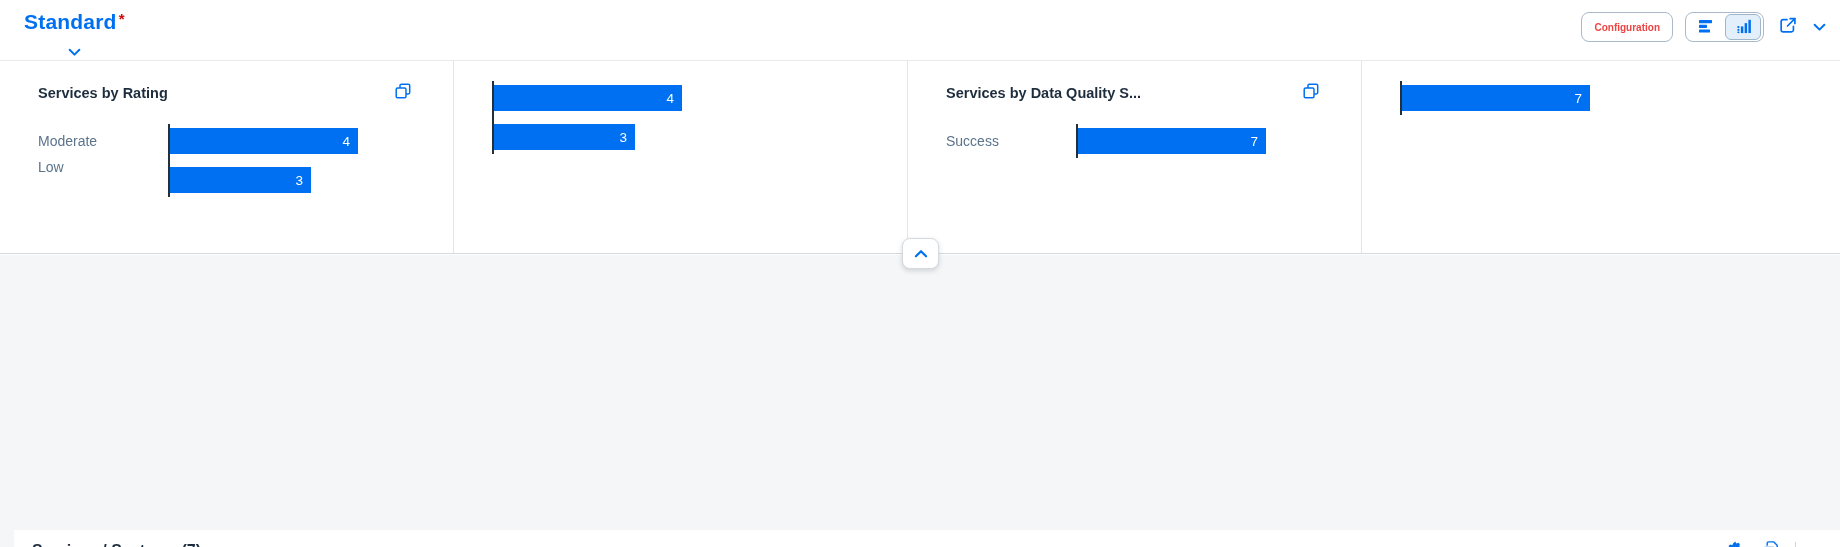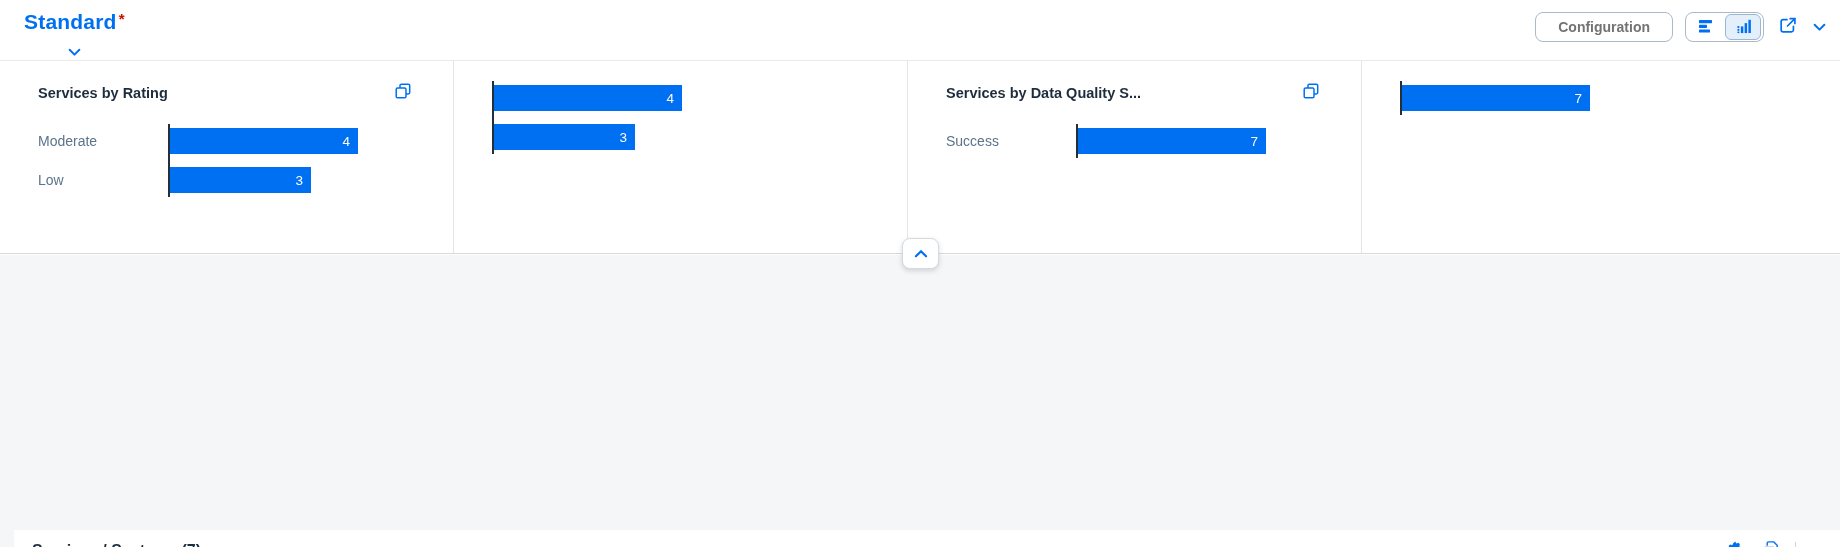--- a/index.html
+++ b/index.html
@@ -7,39 +7,39 @@
     font-family:"Liberation Sans", sans-serif; color:#1d2d3e; }
 
   
   .topbar { position:absolute; left:0; top:0; width:1840px; height:60px;
     display:flex; justify-content:space-between; align-items:flex-start;
     padding:10px 12px 0 24px; background:#fff; }
   .title-wrap { display:flex; align-items:center; gap:12px;flex-direction:column; }
   .page-title { font-size:21px; font-weight:800; color:#0070f2; letter-spacing:.2px; cursor:pointer; }
   .dirty { color:#d20a0a; font-size:15px; vertical-align:top; margin-left:2px; }
   .top-actions { display:flex; align-items:center; gap:12px; padding-top:2px; }
-  .pill-btn { height:30px; padding:0 22px; border:1px solid #aab9c9; border-radius:8px;
-    background:#fff; color:#737373; font-family:inherit; font-size:14px; font-weight:600; cursor:pointer; }
+  .pill-btn { height:30px; padding:0 12px; border:1px solid #aab9c9; border-radius:8px;
+    background:#fff; color:#ef4444; font-family:inherit; font-size:10px; font-weight:600; cursor:pointer; }
   .seg { height:30px; border:1px solid #aab9c9; border-radius:8px; display:flex;
     align-items:center; padding:0 2px; gap:1px; background:#fff; }
   .seg-item { width:36px; height:26px; border:none; background:transparent; border-radius:6px;
     display:flex; align-items:center; justify-content:center; cursor:pointer; }
   .seg-item.selected { background:#e3f0fb; border:1px solid #9fb6ca; }
   .icon-btn { border:none; background:none; display:flex; align-items:center; justify-content:center;
     cursor:pointer; padding:2px; }
 
   
   .charts-panel { position:absolute; left:0; top:60px; width:1840px; height:194px;
     background:#fff; border-top:1px solid #e9eaec; border-bottom:1px solid #d6d9dc; display:flex; }
   .chart-section { width:454px; flex:none; padding:20px 40px 0 38px; }
   .chart-section.divider { border-right:1px solid #e5e5e5; }
   .chart-header { display:flex; justify-content:space-between; align-items:center; margin-bottom:20px; }
   .chart-title { font-size:14.5px; font-weight:700; color:#1d2d3e; white-space:nowrap; }
   .chart-body { display:flex; }
-  .chart-labels { width:130px; flex:none; padding:4px 0; display:flex; flex-direction:column; gap:13px; }
+  .chart-labels { width:130px; flex:none; padding:4px 0; display:flex; flex-direction:column; gap:0; }
   .chart-label { height:26px; line-height:26px; font-size:14px; color:#5b738b; }
   .chart-plot { flex:1; border-left:2px solid #22303c; padding:4px 0;
     display:flex; flex-direction:column; gap:13px; }
   .hbar { height:26px; background:#0070f2; display:flex; align-items:center;
     justify-content:flex-end; padding-right:8px; color:#fff; font-size:13.5px; cursor:pointer; }
 
   
   .collapse-btn { position:absolute; left:902px; top:238px; width:37px; height:31px;
     background:#fff; border:1px solid #d5dadf; border-radius:8px; z-index:5;
     display:flex; align-items:center; justify-content:center; cursor:pointer;

